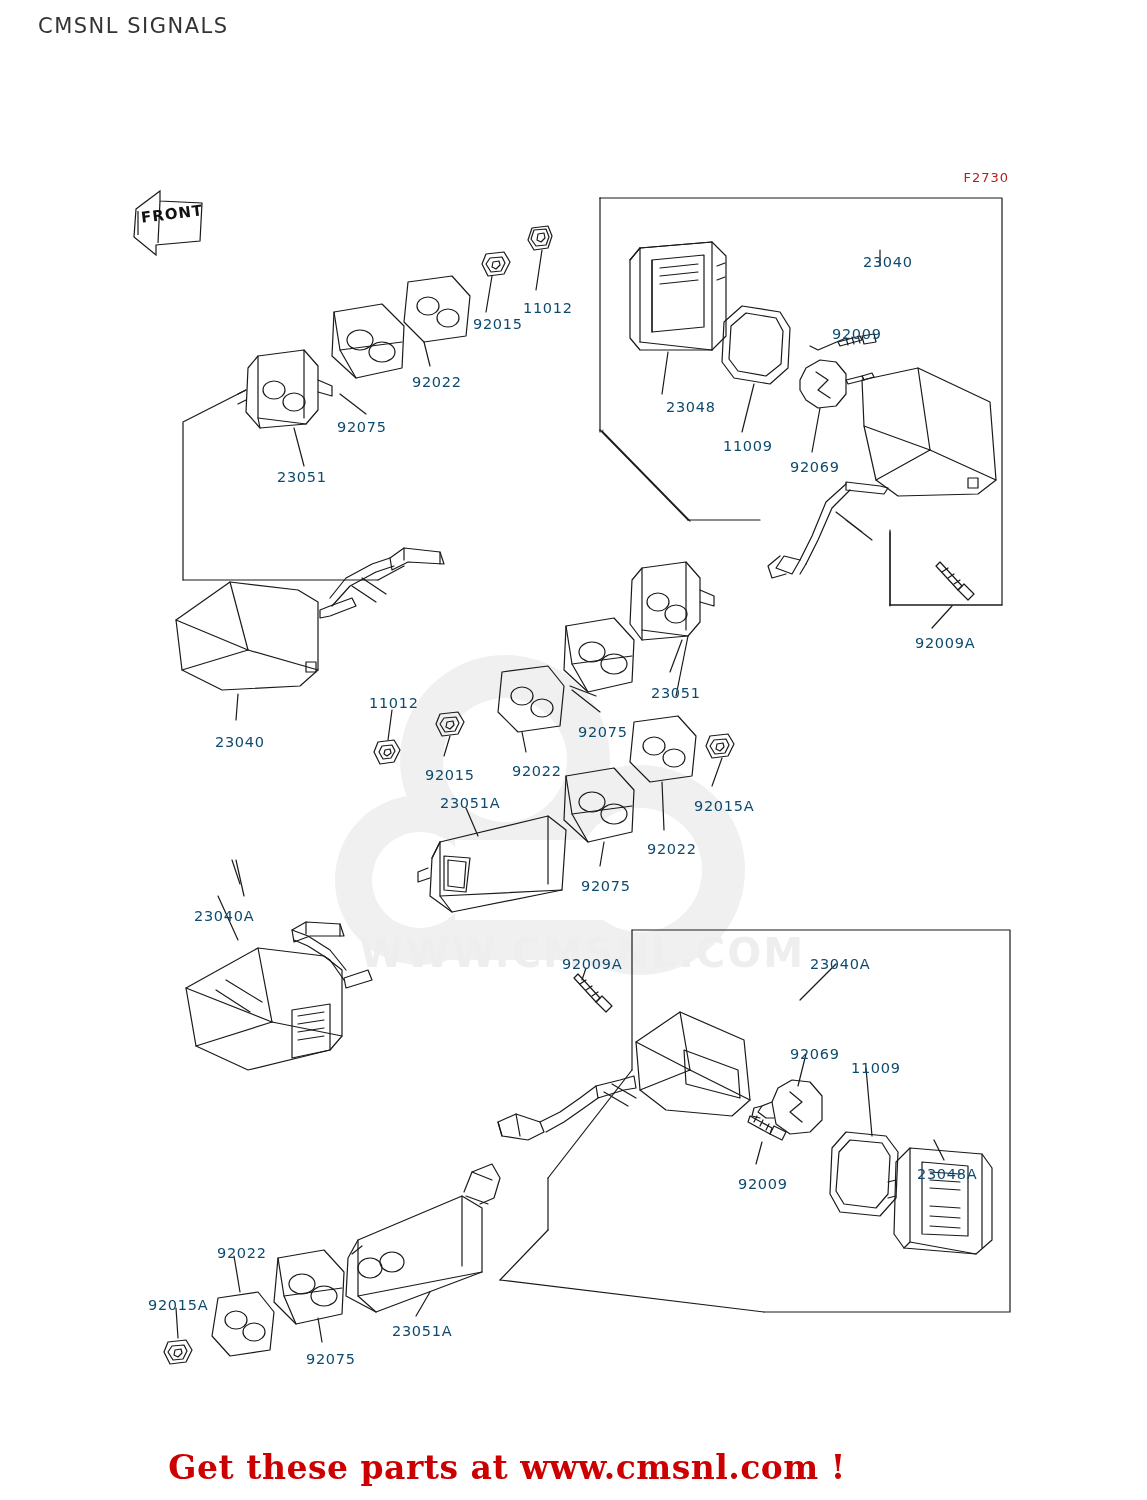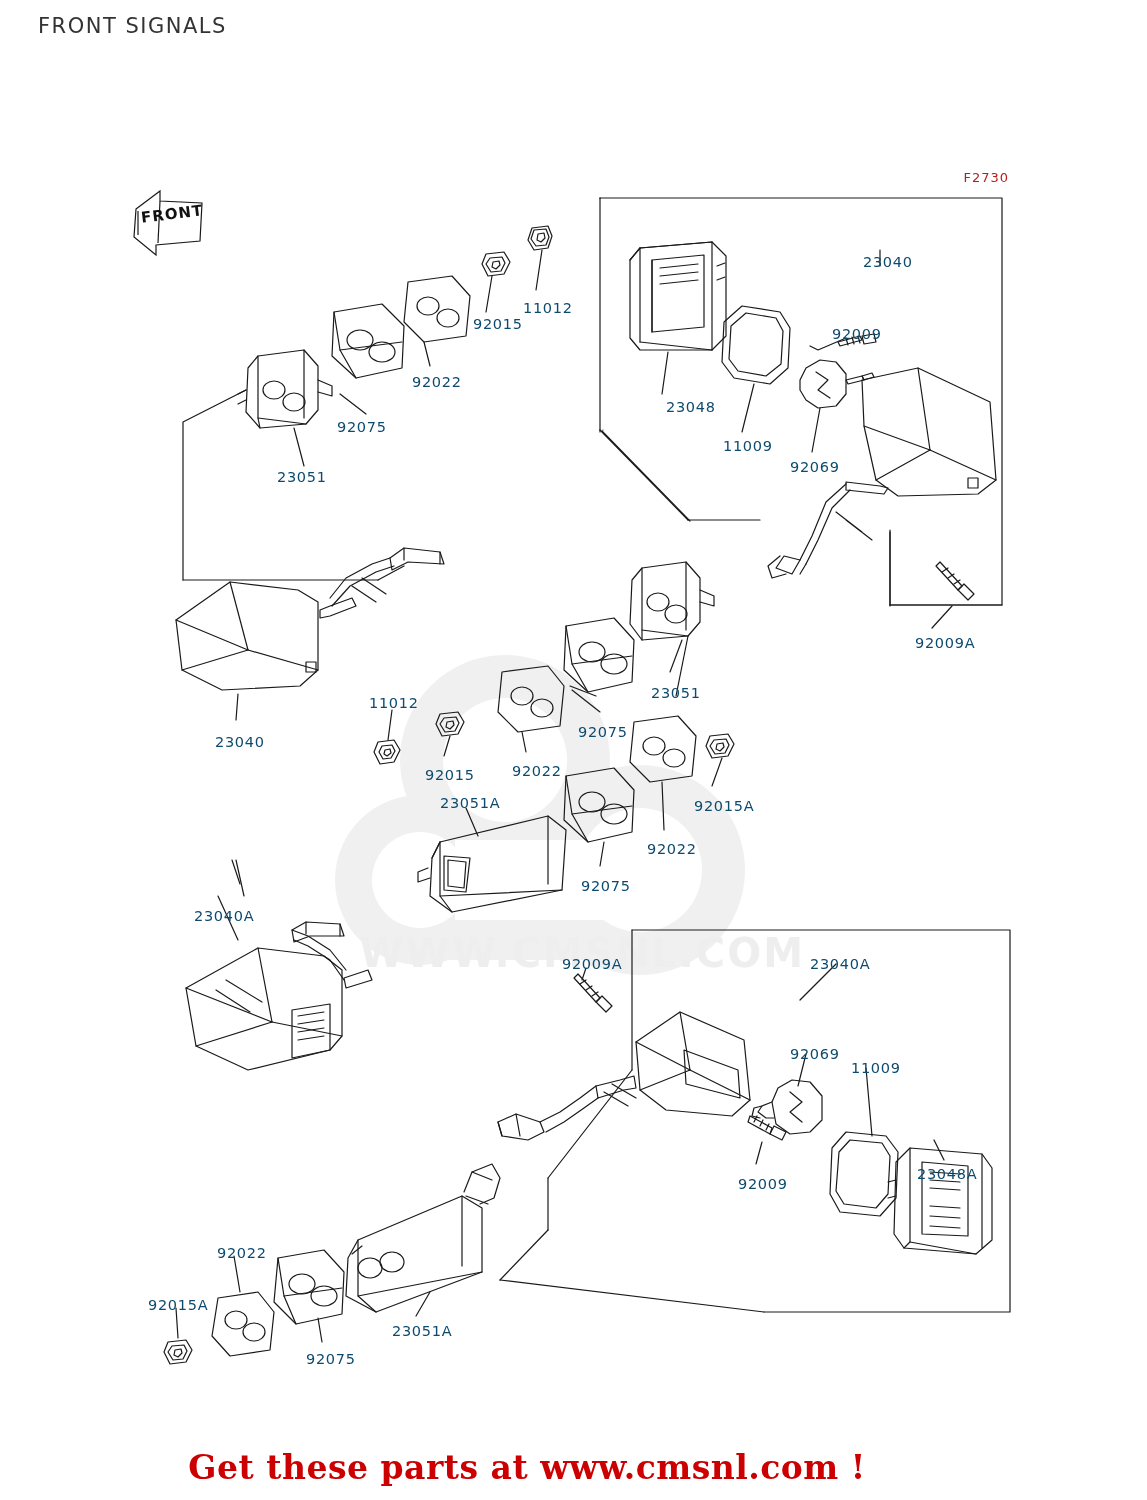--- a/index.html
+++ b/index.html
@@ -41,21 +41,20 @@
     position: absolute;
     left: 0;
     top: 1448px;
     width: 1014px;
     text-align: center;
     font-family: "DejaVu Serif", serif;
     font-size: 33px;
     font-weight: bold;
     color: #cc0000;
     letter-spacing: 0.5px;
-    margin-left: 20px;
   }
   .wm {
     position: absolute;
     color: #f0f0f0;
     fill: #f0f0f0;
     pointer-events: none;
   }
   #wm-text {
     position: absolute;
     left: 205px;
@@ -91,21 +90,21 @@
     right: 138px;
     top: 120px;
     font-size: 13px;
     letter-spacing: 1px;
     color: #b91c1c;
   }
 </style>
 </head>
 <body>
 
-<div id="page-title">FRONT SIGNALS</div>
+<div id="page-title">CMSNL SIGNALS</div>
 
 <div id="diagram-area">
 
   <svg class="canvas wm" width="1147" height="1380" viewBox="0 0 1147 1380">
     <g fill="#f0f0f0" stroke="none">
       <circle cx="505" cy="710" r="105"></circle>
       <circle cx="640" cy="820" r="105"></circle>
       <circle cx="420" cy="830" r="85"></circle>
       <rect x="400" y="760" width="280" height="150"></rect>
     </g>

